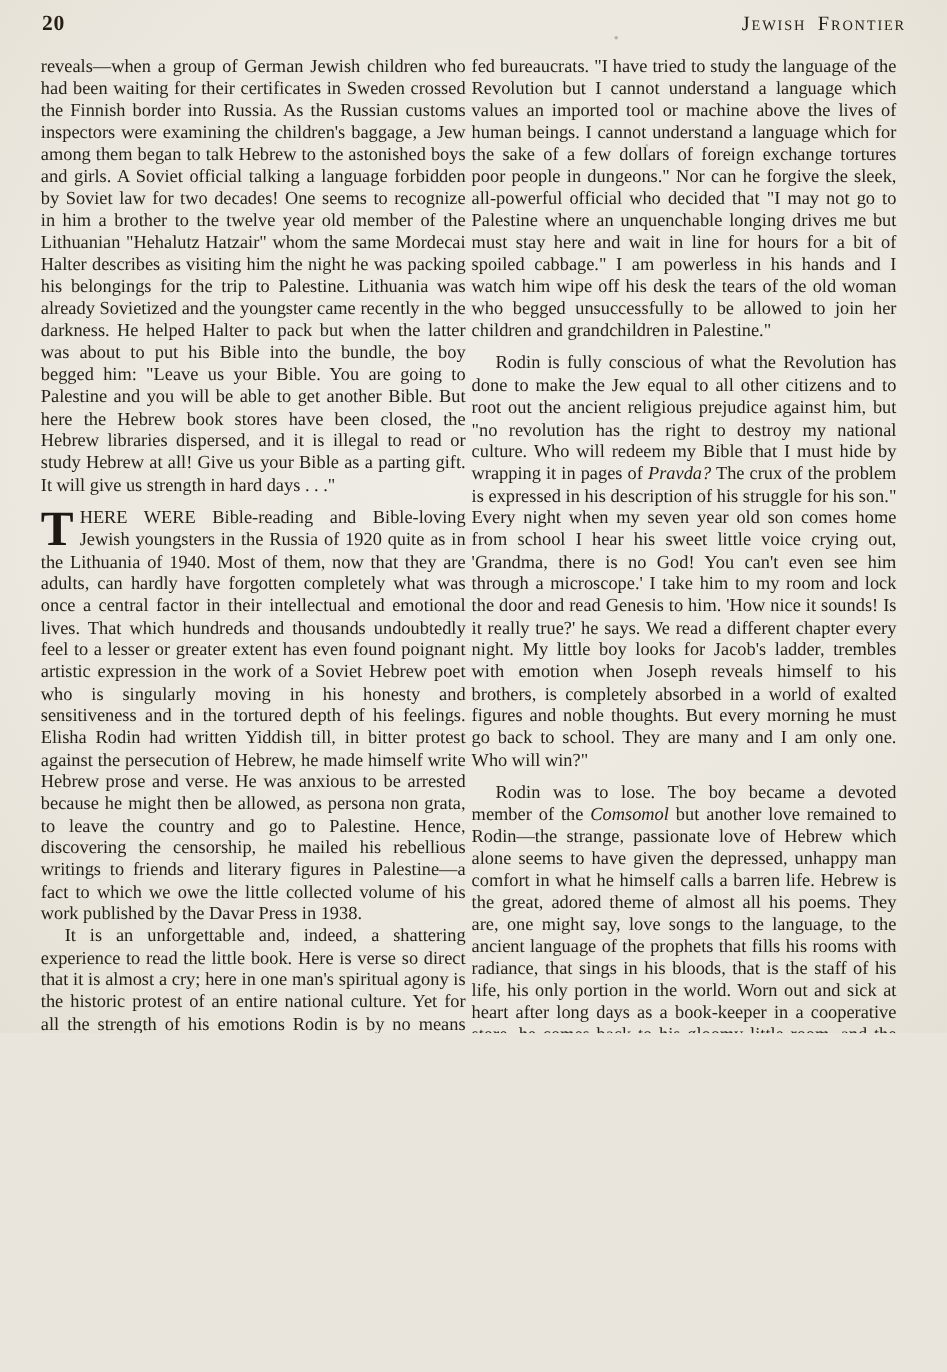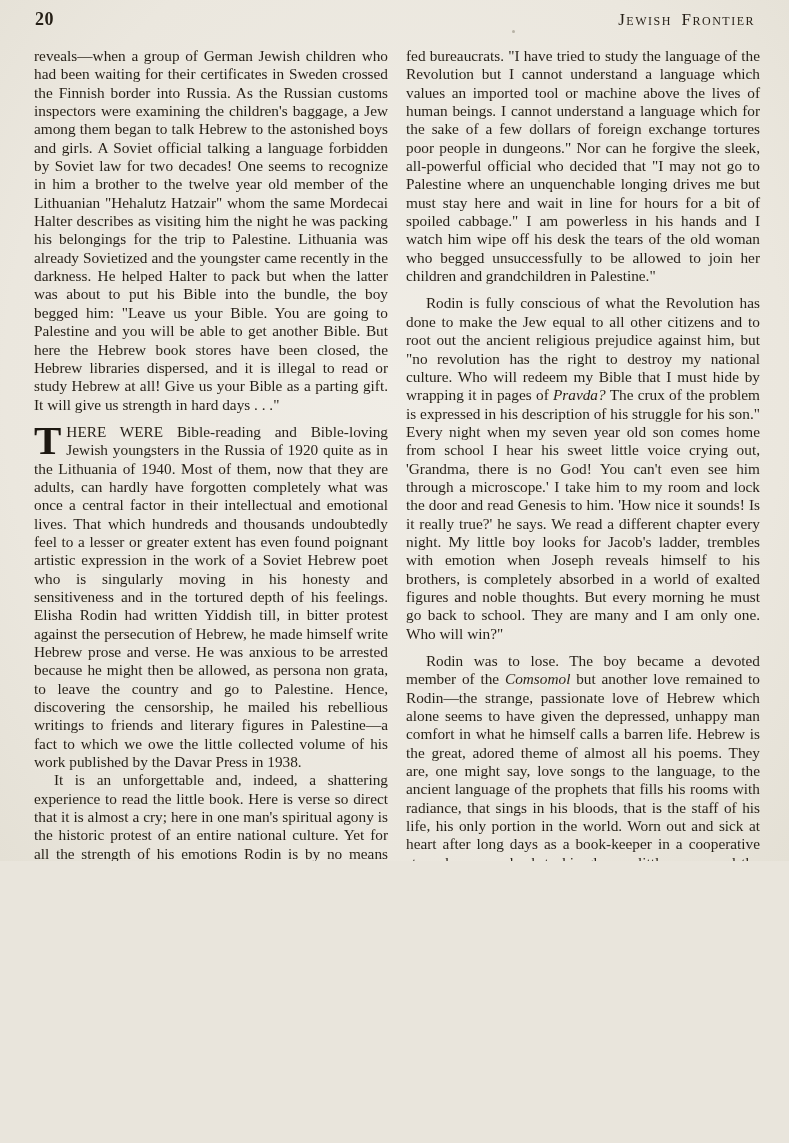--- a/index.html
+++ b/index.html
@@ -31,21 +31,21 @@
   }
   .journal-title {
     font-size: 17px;
     font-weight: 400;
     font-variant: small-caps;
     letter-spacing: 1.5px;
     word-spacing: 4px;
   }
   .columns {
     display: flex;
-    gap: 18px;
+    gap: 5px;
     padding: 17px 29px 0 34px;
   }
   .col {
     width: 354px;
     font-size: 15.3px;
     line-height: 18.35px;
     text-align: justify;
     hyphens: auto;
     -webkit-hyphens: auto;
   }

